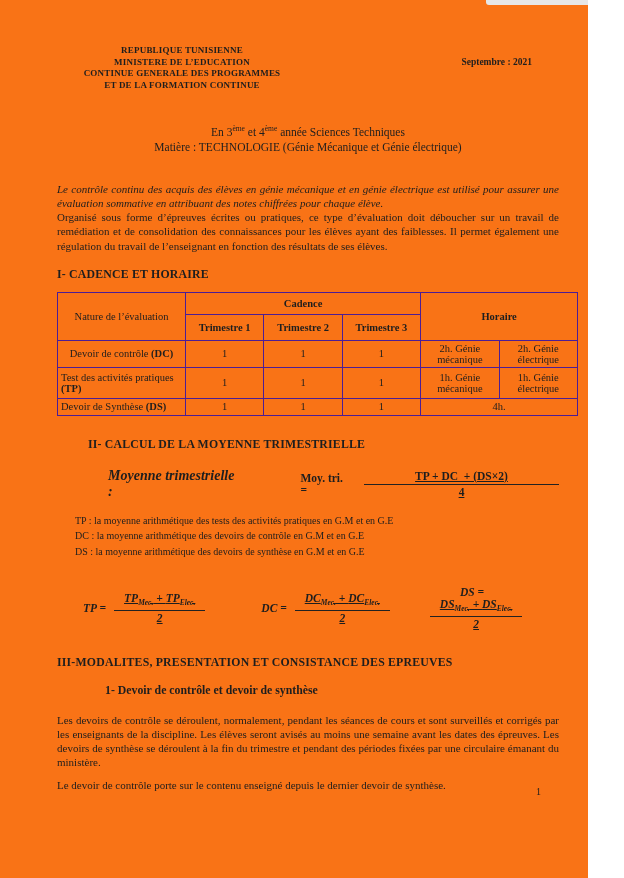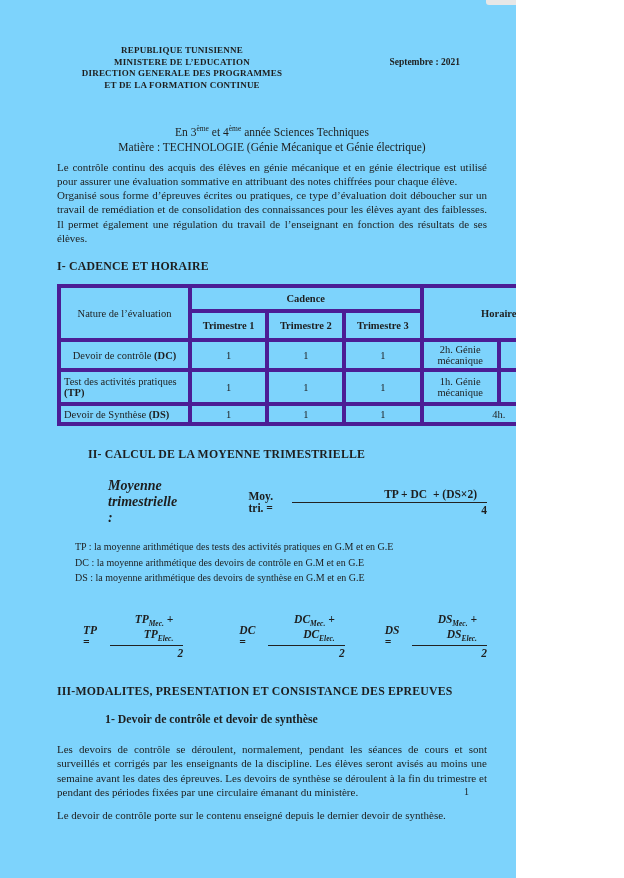--- a/index.html
+++ b/index.html
@@ -1,17 +1,17 @@
 <!DOCTYPE html>
 <html><head>
 <meta charset="utf-8">
 <style>
   html, body { margin:0; padding:0; background:#ffffff; }
   .page {
-    position:relative; width:516px; height:878px; background:#7dd3fc;
+    position:relative; width:588px; height:878px; background:#f97316;
     font-family:"Liberation Serif", serif; color:#1e1e1e; overflow:hidden;
   }
   .scan-smudge {
     position:absolute; top:0; left:486px; width:138px; height:5px;
     background:#e7e7e7; border-radius:0 0 3px 3px;
   }
   .content { padding:0 29px 0 57px; }
 
   
   .header-row { display:flex; justify-content:space-between; padding-top:45px; }
@@ -20,83 +20,83 @@
   .doc-date { font-weight:bold; font-size:9.5px; margin-top:12px; margin-right:27px; white-space:nowrap; }
 
   
   .title-block { margin-top:30px; text-align:center; }
   .main-title { font-size:16px; font-weight:bold; letter-spacing:0.4px; }
   .subtitle { font-size:11.5px; line-height:15.5px; }
   .subtitle sup { font-size:7.5px; }
 
   
   .body-text { margin:0; font-size:11px; line-height:14.2px; text-align:justify; }
-  .intro { margin-top:4px; }
+  .intro { margin-top:26px;font-style:italic; }
 
   
   .sec-heading { font-size:11.8px; font-weight:bold; letter-spacing:0.2px; }
   .sec1-heading { margin-top:14px; }
   .sec2-heading { margin-top:21px; margin-left:31px; }
   .sec3-heading { margin-top:25px; }
   .sub-heading { margin-top:13px; margin-left:48px; font-size:11.8px; font-weight:bold; }
 
   
   table.cadence { border-collapse:collapse; margin-top:10px; width:521px; table-layout:fixed; }
-  table.cadence td { border:4px solid #4c1d95; font-size:10.5px; padding:2px 3px; }
+  table.cadence td { border:1px solid #4c1d95; font-size:10.5px; padding:2px 3px; }
   td.c-nature { width:121px; font-weight:normal; font-size:11px; text-align:center; }
   td.c-cadence { font-weight:bold; font-size:11px; text-align:center; height:17px; }
   td.c-trim { font-weight:bold; font-size:8.5px; text-align:center; height:21px; }
   td.c-horaire { font-weight:bold; font-size:11px; text-align:center; }
   td.c-label { text-align:left; padding-left:3px; }
   td.c-num { text-align:center; }
   td.c-h { text-align:center; }
   tr.r1 td { height:19px;text-align:center; }
   tr.r2 td { height:26px; }
   tr.r3 td { height:12px; }
 
   
   .avg-row { display:flex; align-items:center; margin-top:16px; }
   .avg-label { font-weight:bold; font-size:14px; margin-left:51px;font-style:italic; }
   .avg-lhs { font-weight:bold; font-size:11.5px; margin-left:64px; }
-  .frac { display:inline-block; text-align:right; vertical-align:middle; }
+  .frac { display:inline-block; text-align:center; vertical-align:middle;text-decoration:underline; }
   .frac .num { display:block; border-bottom:1.4px solid #222; padding:0 10px 2px; }
   .frac .den { display:block; padding-top:1px; }
   .avg-frac { margin-left:14px; font-weight:bold; font-size:11.5px; }
   .avg-frac .num { min-width:175px; white-space:pre; }
 
   
   .defs { margin-top:13px; margin-left:18px; font-size:10px; line-height:15.5px; }
 
   
   .formula-row { display:flex; align-items:center; margin-top:27px; margin-left:26px;
     font-style:italic; font-weight:bold; font-size:11.5px; }
   .formula-group { display:flex; align-items:center; }
   .formula-group .lhs { margin-right:8px; }
   .formula-group sub { font-size:7.5px; }
   .gap1 { margin-left:56px; }
-  .gap2 { margin-left:40px; }
+  .gap2 { margin-left:40px;flex-direction:column; }
 
   .p3 { margin-top:15px; }
   .p4 { margin-top:9px; }
 
   .page-number { position:absolute; top:786px; right:47px; font-size:10px; }
 </style>
 </head>
 <body>
 
 <div class="page">
   <div class="scan-smudge"></div>
 
   <div class="content">
 
     <div class="header-row">
       <div class="letterhead">
         <div>REPUBLIQUE TUNISIENNE</div>
         <div>MINISTERE DE L’EDUCATION</div>
-        <div>DIRECTION GENERALE DES PROGRAMMES</div>
+        <div>CONTINUE GENERALE DES PROGRAMMES</div>
         <div>ET DE LA FORMATION CONTINUE</div>
       </div>
       <div class="doc-date">Septembre : 2021</div>
     </div>
 
     <div class="title-block">
       <div class="subtitle"><span>En 3</span><sup>ème</sup><span> et 4</span><sup>ème</sup><span> année Sciences Techniques</span></div>
       <div class="subtitle">Matière : TECHNOLOGIE (Génie Mécanique et Génie électrique)</div>
     </div>
 

